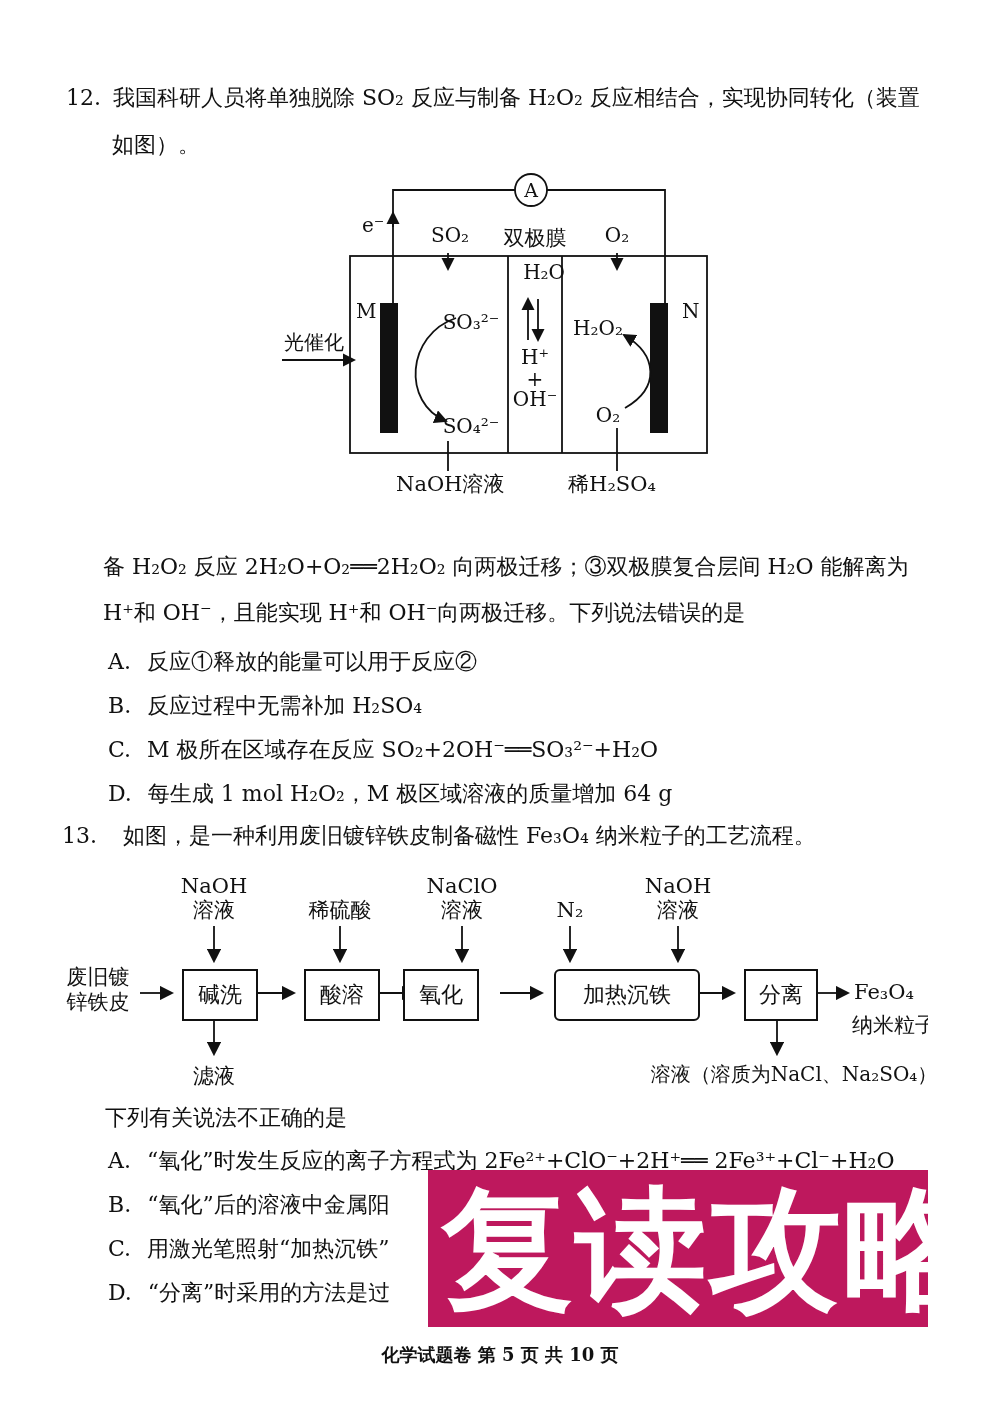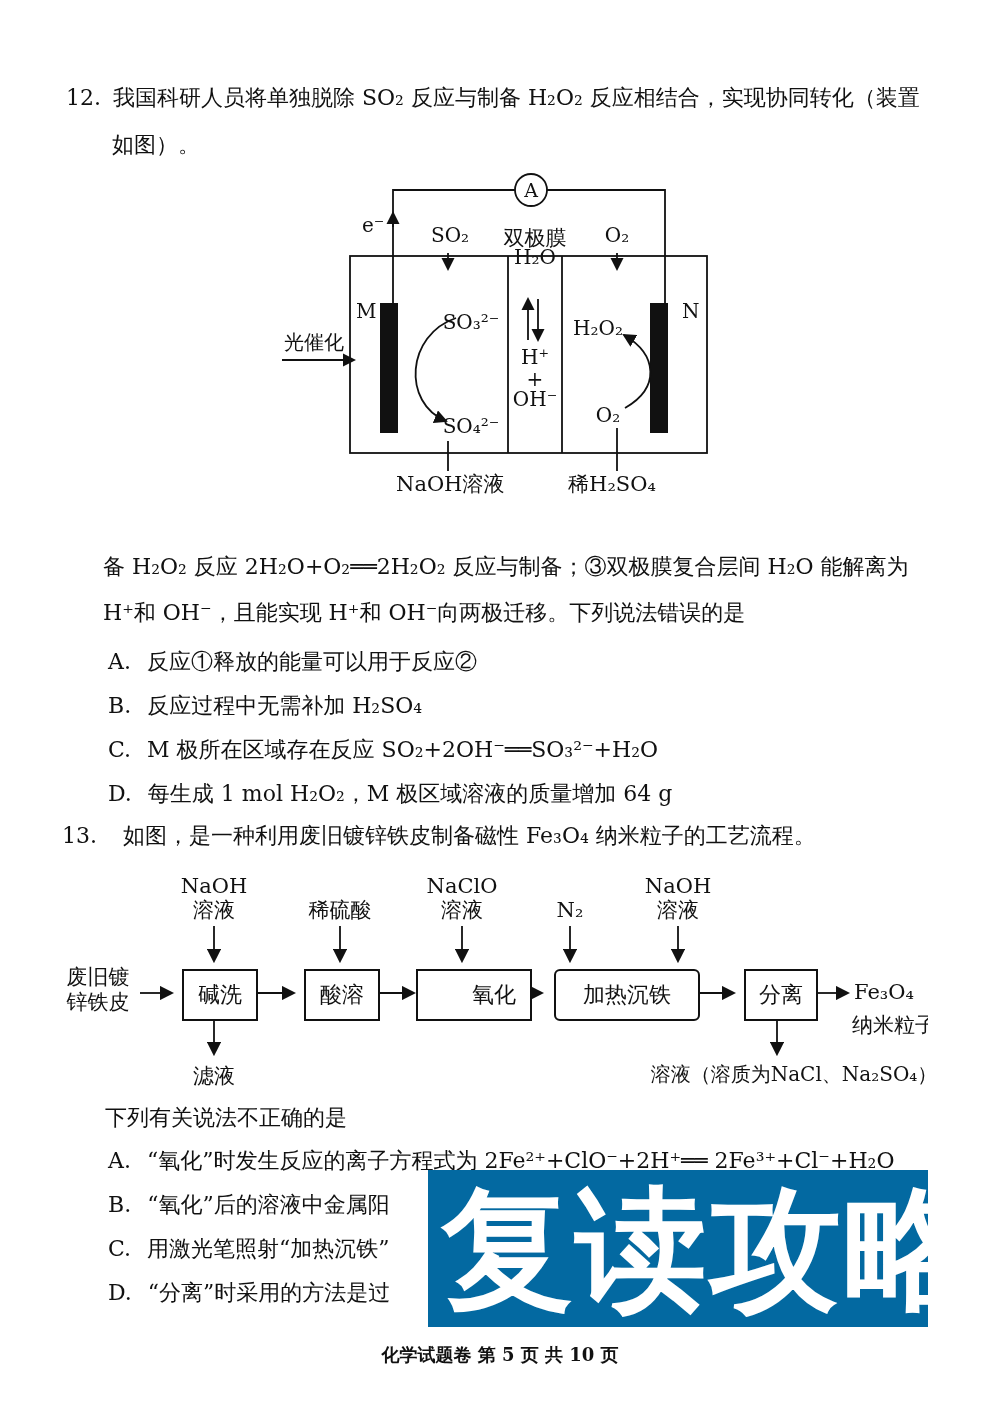--- a/index.html
+++ b/index.html
@@ -58,36 +58,36 @@
       <path d="M186,155 C136,172 132,240 176,258" marker-end="url(#ah)"></path>
       <path d="M355,245 C390,225 388,192 354,172" marker-end="url(#ah)"></path>
       <line x1="178" y1="278" x2="178" y2="308"></line>
       <line x1="347" y1="265" x2="347" y2="308"></line>
     </svg>
     <div class="dlabel" style="left:250px;top:18px;width:22px;font-size:19px;">A</div>
     <div class="dlabel" style="left:92px;top:52px;">e⁻</div>
     <div class="dlabel" style="left:148px;top:62px;width:64px;">SO₂</div>
     <div class="dlabel" style="left:223px;top:64px;width:84px;font-size:21px;">双极膜</div>
     <div class="dlabel" style="left:327px;top:62px;width:40px;">O₂</div>
-    <div class="dlabel" style="left:235px;top:84px;width:60px;">H₂O</div>
+    <div class="dlabel" style="left:235px;top:99px;width:60px;text-align:right;">H₂O</div>
     <div class="dlabel" style="left:235px;top:184px;width:60px;">H⁺</div>
     <div class="dlabel" style="left:235px;top:206px;width:60px;">+</div>
     <div class="dlabel" style="left:235px;top:226px;width:60px;">OH⁻</div>
     <div class="dlabel" style="left:86px;top:138px;">M</div>
     <div class="dlabel" style="left:412px;top:138px;">N</div>
     <div class="dlabel" style="left:8px;top:169px;width:72px;">光催化</div>
     <div class="dlabel" style="left:172px;top:149px;width:58px;">SO₃²⁻</div>
     <div class="dlabel" style="left:172px;top:253px;width:58px;">SO₄²⁻</div>
     <div class="dlabel" style="left:296px;top:155px;width:64px;">H₂O₂</div>
     <div class="dlabel" style="left:316px;top:242px;width:44px;">O₂</div>
     <div class="dlabel" style="left:126px;top:310px;width:106px;font-size:21px;">NaOH溶液</div>
     <div class="dlabel" style="left:296px;top:310px;width:92px;font-size:21px;">稀H₂SO₄</div>
   </div>
 
-  <div class="abs t" style="left:103px;top:553px;">备 H₂O₂ 反应 2H₂O+O₂══2H₂O₂ 反应与制备；③双极膜复合层间 H₂O 能解离为</div>
+  <div class="abs t" style="left:103px;top:553px;">备 H₂O₂ 反应 2H₂O+O₂══2H₂O₂ 向两极迁移；③双极膜复合层间 H₂O 能解离为</div>
   <div class="abs t" style="left:103px;top:599px;">H⁺和 OH⁻，且能实现 H⁺和 OH⁻向两极迁移。下列说法错误的是</div>
 
   <div class="abs row t" style="left:108px;top:648px;">
     <span class="optlabel">A.</span>
     <span>反应①释放的能量可以用于反应②</span>
   </div>
   <div class="abs row t" style="left:108px;top:692px;">
     <span class="optlabel">B.</span>
     <span>反应过程中无需补加 H₂SO₄</span>
   </div>
@@ -143,21 +143,21 @@
     </div>
     <div class="reagent" style="left:473px;top:6px;width:90px;">
       <div>N₂</div>
     </div>
     <div class="reagent" style="left:581px;top:6px;width:90px;">
       <div>NaOH</div>
       <div>溶液</div>
     </div>
     <div class="fbox" style="left:130px;top:107px;width:72px;height:48px;">碱洗</div>
     <div class="fbox" style="left:252px;top:107px;width:72px;height:48px;">酸溶</div>
-    <div class="fbox" style="left:364px;top:107px;width:72px;height:48px;padding-left:40px;">氧化</div>
+    <div class="fbox" style="left:351px;top:107px;width:72px;height:48px;">氧化</div>
     <div class="fbox" style="left:502px;top:107px;width:142px;height:48px;border-radius:6px;">加热沉铁</div>
     <div class="fbox" style="left:692px;top:107px;width:70px;height:48px;">分离</div>
     <div class="flabel" style="left:802px;top:118px;width:100px;text-align:left;">Fe₃O₄</div>
     <div class="flabel" style="left:800px;top:151px;width:105px;text-align:left;">纳米粒子</div>
     <div class="flabel" style="left:127px;top:202px;width:70px;">滤液</div>
     <div class="flabel" style="left:592px;top:200px;width:300px;font-size:20px;">溶液（溶质为NaCl、Na₂SO₄）</div>
   </div>
 
   <div class="abs t" style="left:105px;top:1104px;">下列有关说法不正确的是</div>
   <div class="abs row t" style="left:108px;top:1147px;">
@@ -170,17 +170,17 @@
   </div>
   <div class="abs row t" style="left:108px;top:1235px;">
     <span class="optlabel">C.</span>
     <span>用激光笔照射“加热沉铁”</span>
   </div>
   <div class="abs row t" style="left:108px;top:1279px;">
     <span class="optlabel">D.</span>
     <span>“分离”时采用的方法是过</span>
   </div>
 
-  <div class="wm" style="left: 428px; top: 1170px; width: 563px; height: 157px; background: #0369a1;">复读攻略</div>
+  <div class="wm" style="left: 428px; top: 1170px; width: 563px; height: 157px; background: #be185d;">复读攻略</div>
 
   <div class="footer" style="top:1343px;">化学试题卷 第 5 页 共 10 页</div>
 
 </div>
 
 </body></html>

